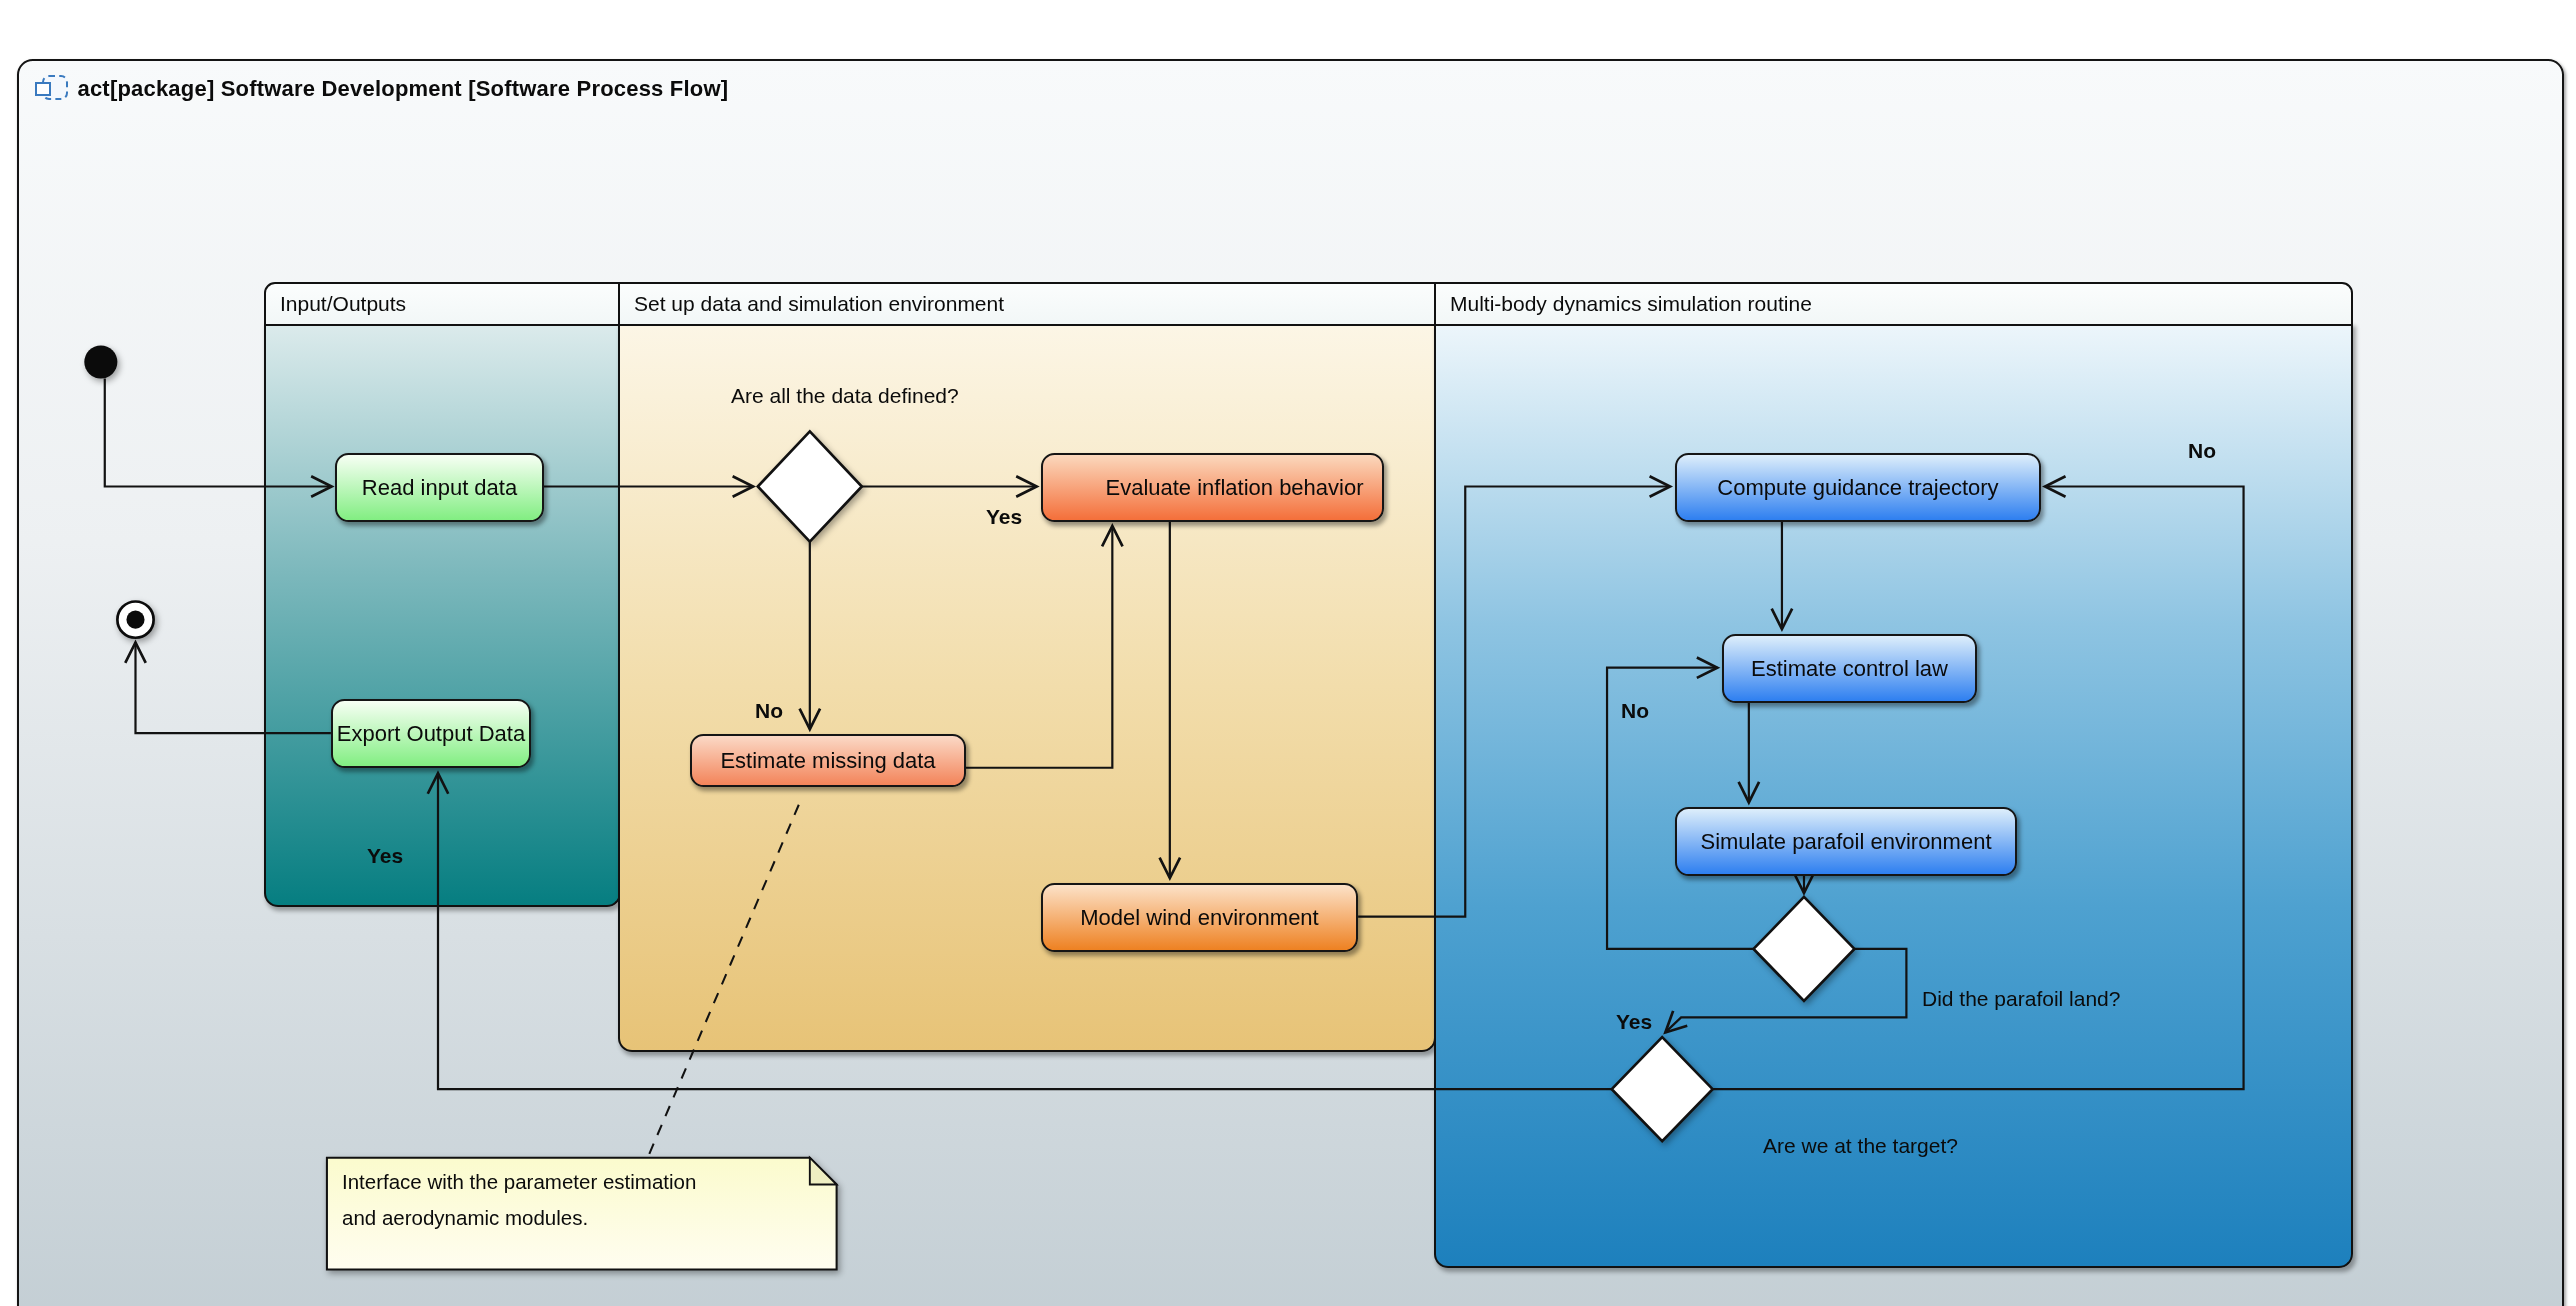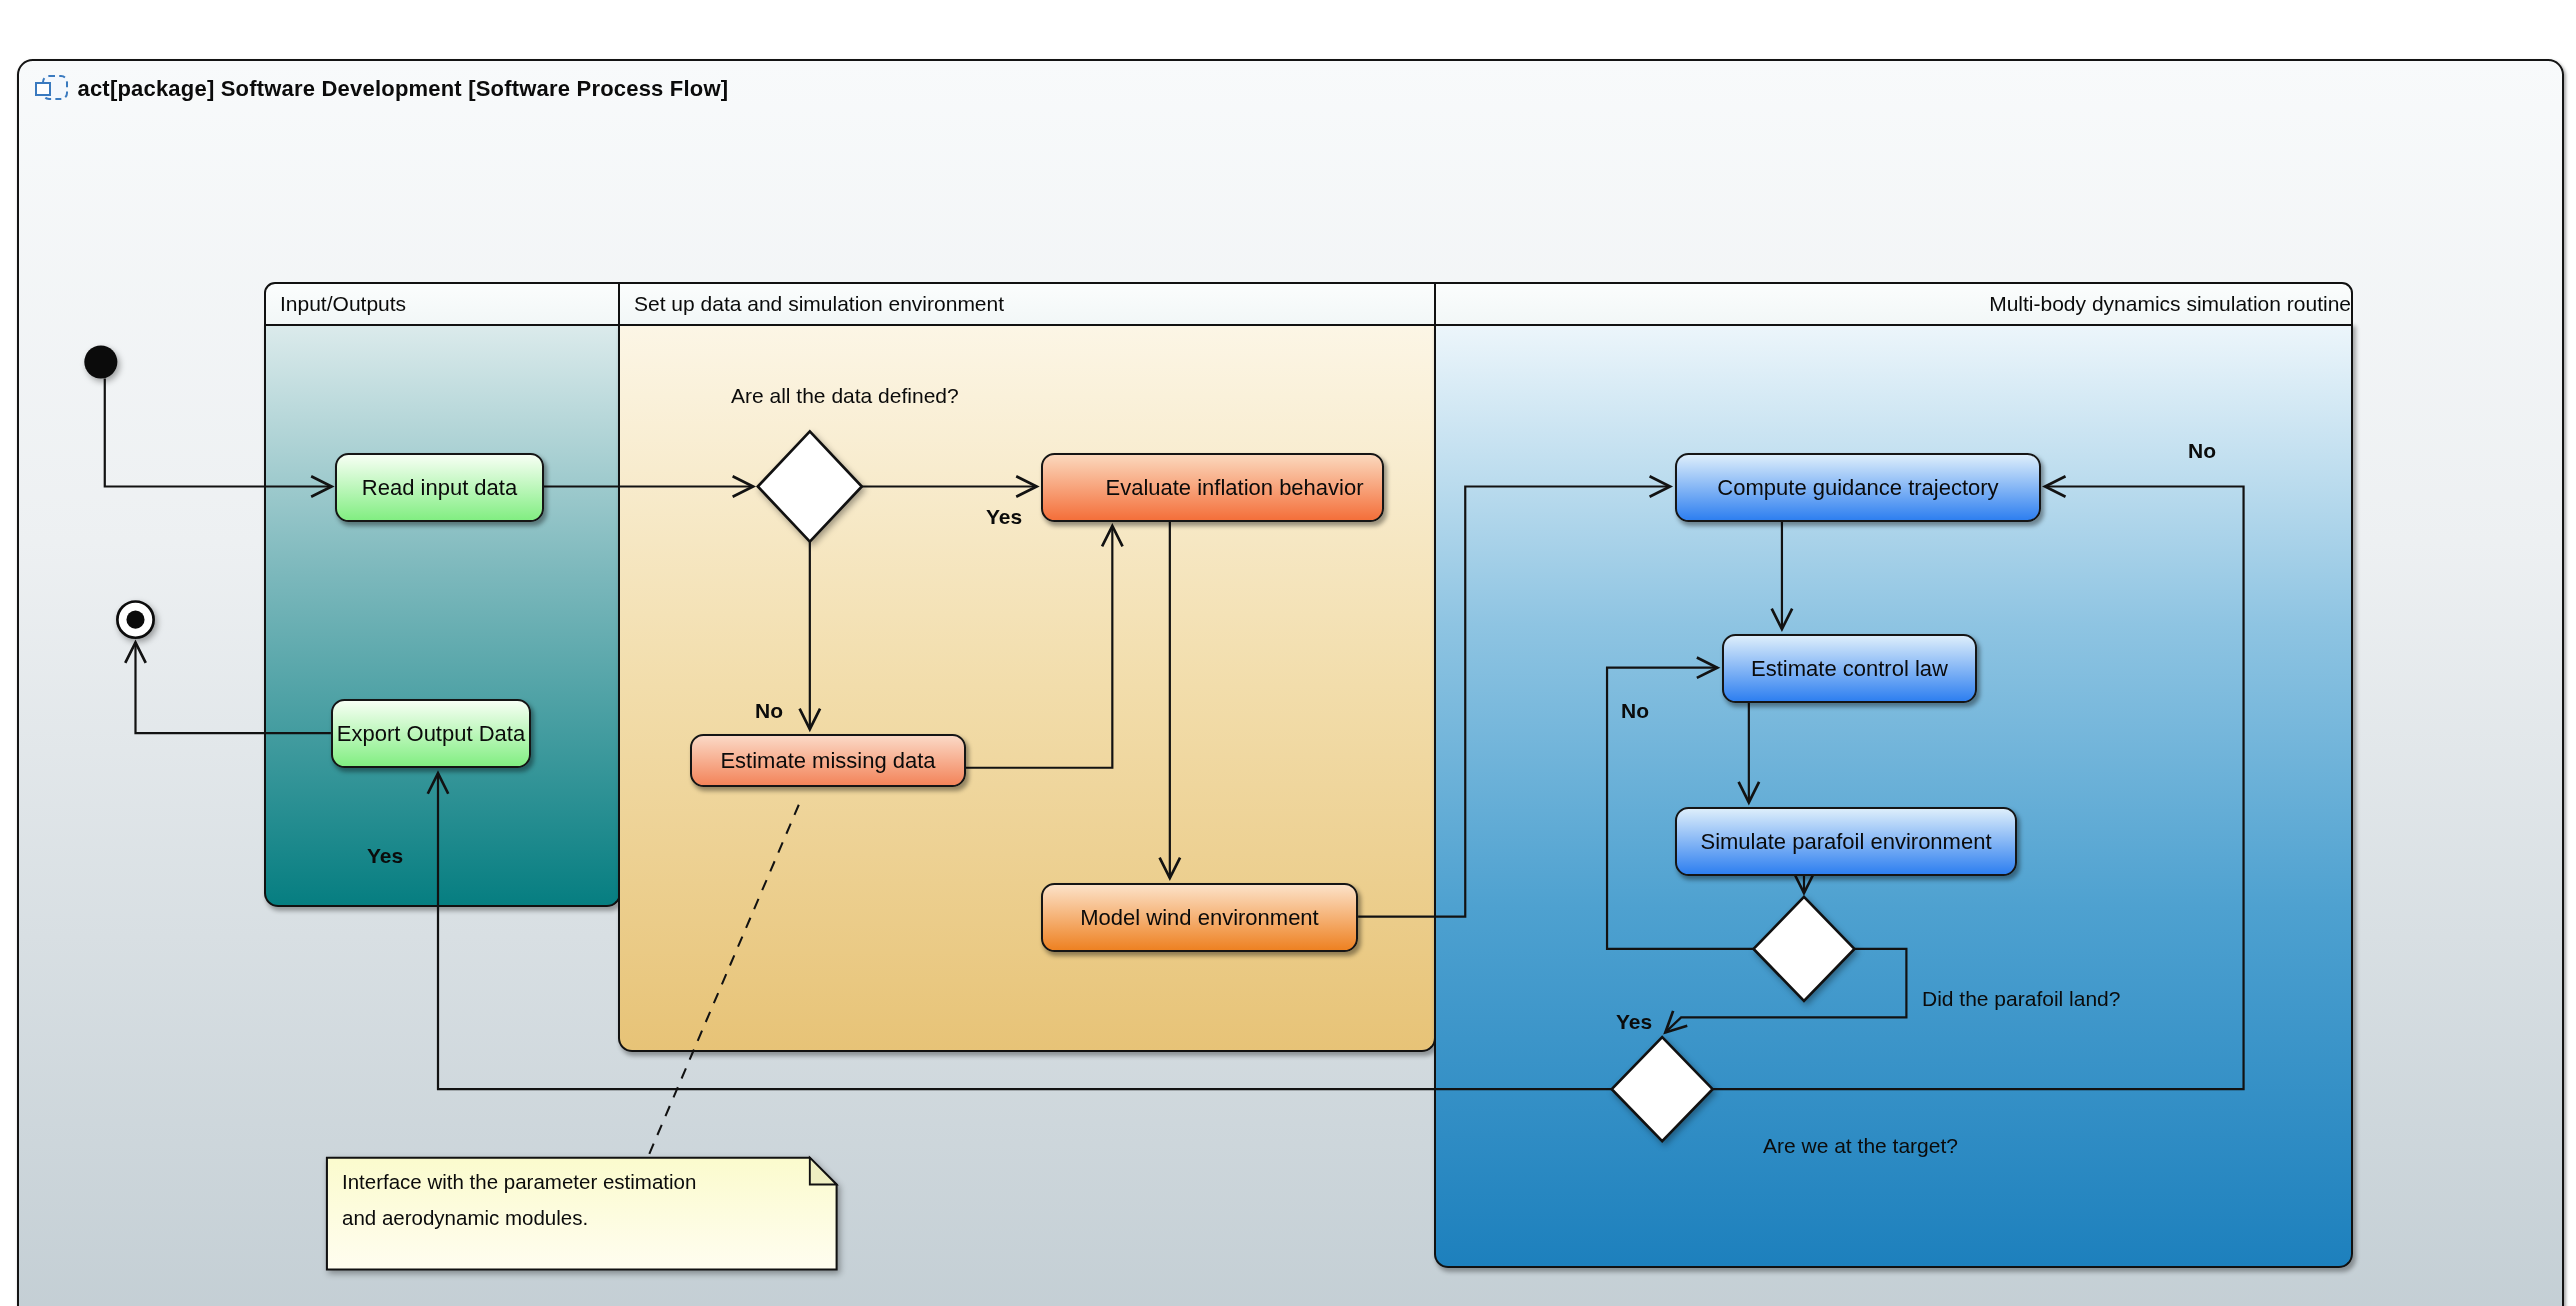--- a/index.html
+++ b/index.html
@@ -50,21 +50,21 @@
     top: 243px; height: 44px;
     border: 2px solid #111;
     background: linear-gradient(180deg, #fbfdfd 0%, var(--headerBg) 100%);
     display: flex; align-items: center;
     box-sizing: border-box;
     z-index: 3;
   }
   .lane-header span { padding-left: 14px; font-size: 21px; }
   .lh1 { left: 264px; width: 357px; border-top-left-radius: 11px; }
   .lh2 { left: 618px; width: 818px; }
-  .lh3 { left: 1434px; width: 919px; border-top-right-radius: 11px; justify-content: flex-end; }
+  .lh3 { left: 1434px; width: 919px; border-top-right-radius: 11px; }
 
   .lane-body {
     position: absolute;
     top: 284px;
     border: 2px solid #111;
     border-top: none;
     box-sizing: border-box;
     border-bottom-left-radius: 14px;
     border-bottom-right-radius: 14px;
     box-shadow: 2.4px 3.9px 4.7px rgba(0,0,0,0.32);

